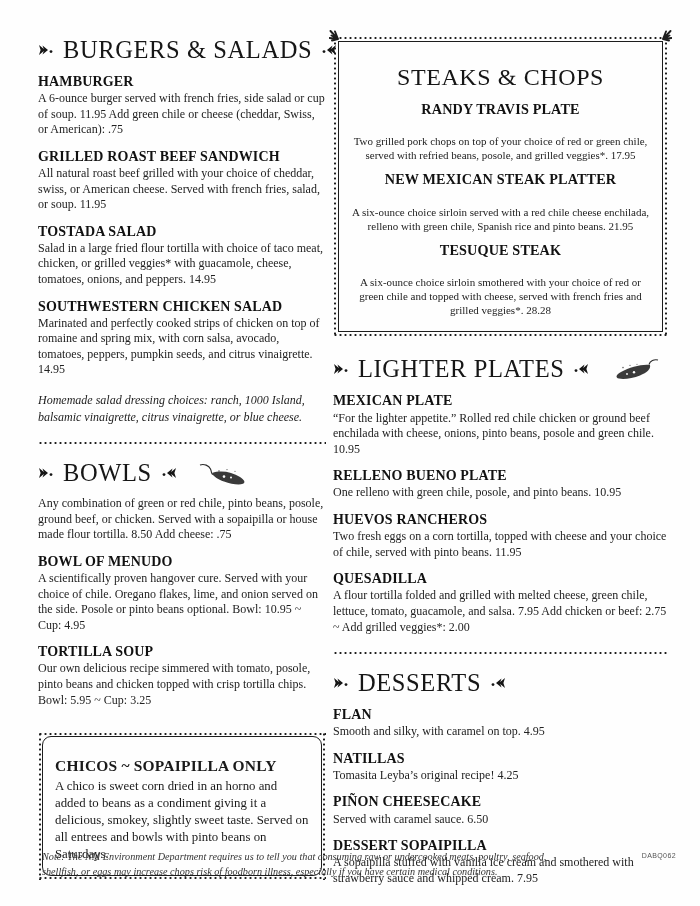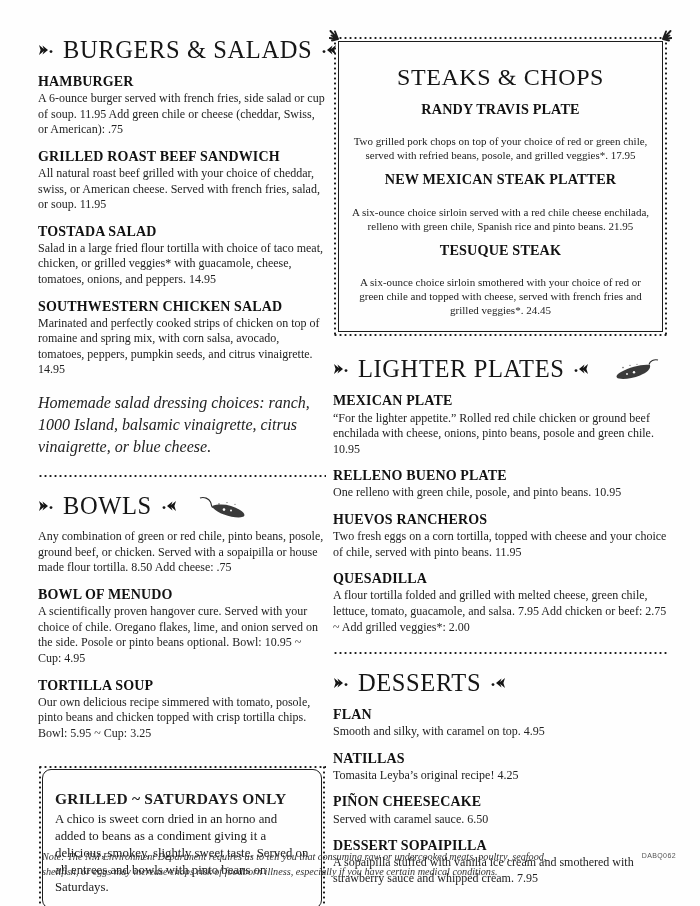--- a/index.html
+++ b/index.html
@@ -78,21 +78,21 @@
     color: #111;
   }
   .item-desc {
     font-size: 12px;
     line-height: 1.30;
     margin: 0;
     color: #222;
   }
   .note-italic {
     font-style: italic;
-    font-size: 16px;
+    font-size: 12px;
     line-height: 1.38;
     margin: 14px 0 0 0;
     color: #222;
   }
 
   
   .dotrule {
     height: 4px;
     margin: 16px 0 14px 0;
     background-image: radial-gradient(circle, #1d1d1d 1.0px, transparent 1.2px);
@@ -261,21 +261,21 @@
     </div>
     <div class="item">
       <p class="item-name">TORTILLA SOUP</p>
       <p class="item-desc">Our own delicious recipe simmered with tomato, posole, pinto beans and chicken topped with crisp tortilla chips. Bowl: 5.95  ~  Cup: 3.25</p>
     </div>
 
     <div style="height:14px"></div>
 
     <div class="fancybox rounded">
       <div class="inner">
-        <p class="chicos-title">GRILLED ~ SATURDAYS ONLY</p>
+        <p class="chicos-title">CHICOS ~ SOPAIPILLA ONLY</p>
         <p class="chicos-body">A chico is sweet corn dried in an horno and added to beans as a condiment giving it a delicious, smokey, slightly sweet taste. Served on all entrees and bowls with pinto beans on Saturdays.</p>
       </div>
     </div>
 
   </div>
 
   <div class="col-right">
 
     <div class="fancybox">
       <span class="corner tl">
@@ -293,21 +293,21 @@
         <div class="item">
           <p class="item-name">RANDY TRAVIS PLATE</p>
           <p class="item-desc">Two grilled pork chops on top of your choice of red or green chile, served with refried beans, posole, and grilled veggies*. 17.95</p>
         </div>
         <div class="item">
           <p class="item-name">NEW MEXICAN STEAK PLATTER</p>
           <p class="item-desc">A six-ounce choice sirloin served with a red chile cheese enchilada, relleno with green chile, Spanish rice and pinto beans. 21.95</p>
         </div>
         <div class="item">
           <p class="item-name">TESUQUE STEAK</p>
-          <p class="item-desc">A six-ounce choice sirloin smothered with your choice of red or green chile and topped with cheese, served with french fries and grilled veggies*. 24.45</p>
+          <p class="item-desc">A six-ounce choice sirloin smothered with your choice of red or green chile and topped with cheese, served with french fries and grilled veggies*. 28.28</p>
         </div>
       </div>
     </div>
 
     <div style="height:18px"></div>
 
     <div class="section-head">
       <span class="orn">
         <svg viewBox="0 0 16 18" width="16" height="18" aria-hidden="true">
           <path d="M1 3 L7 8 L1 13 L2.6 8 Z" fill="#161616"></path>

